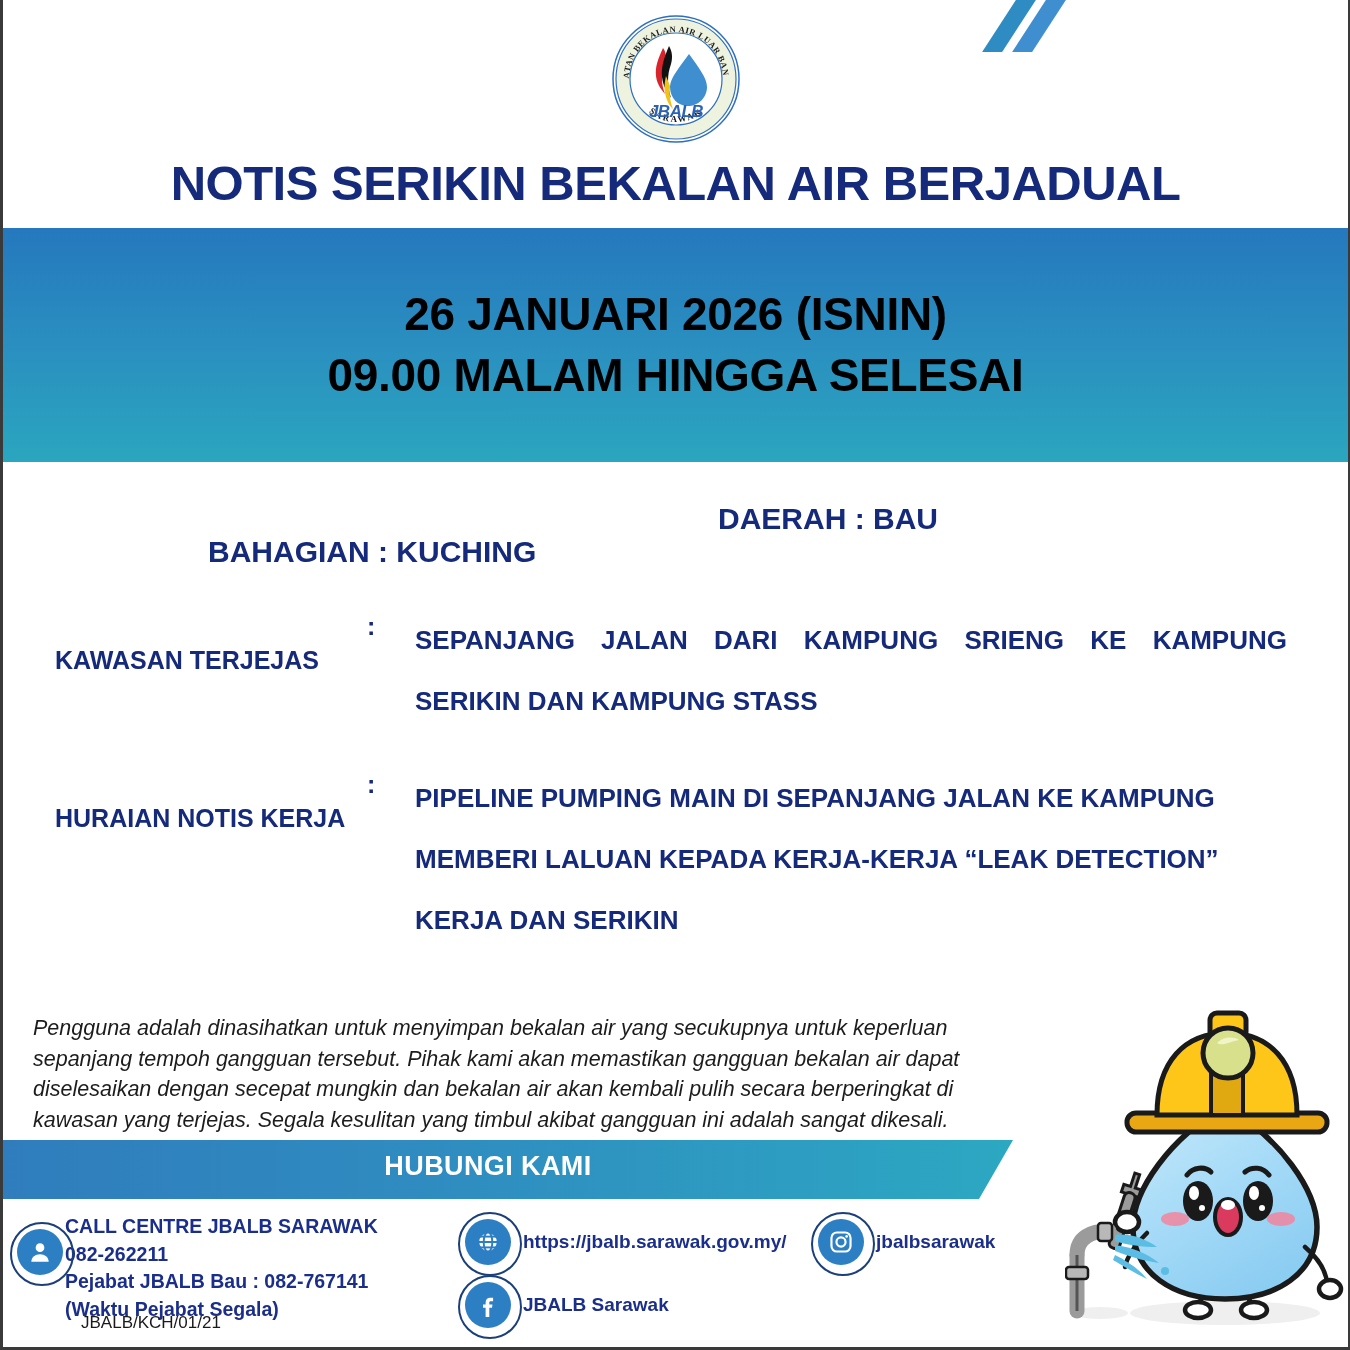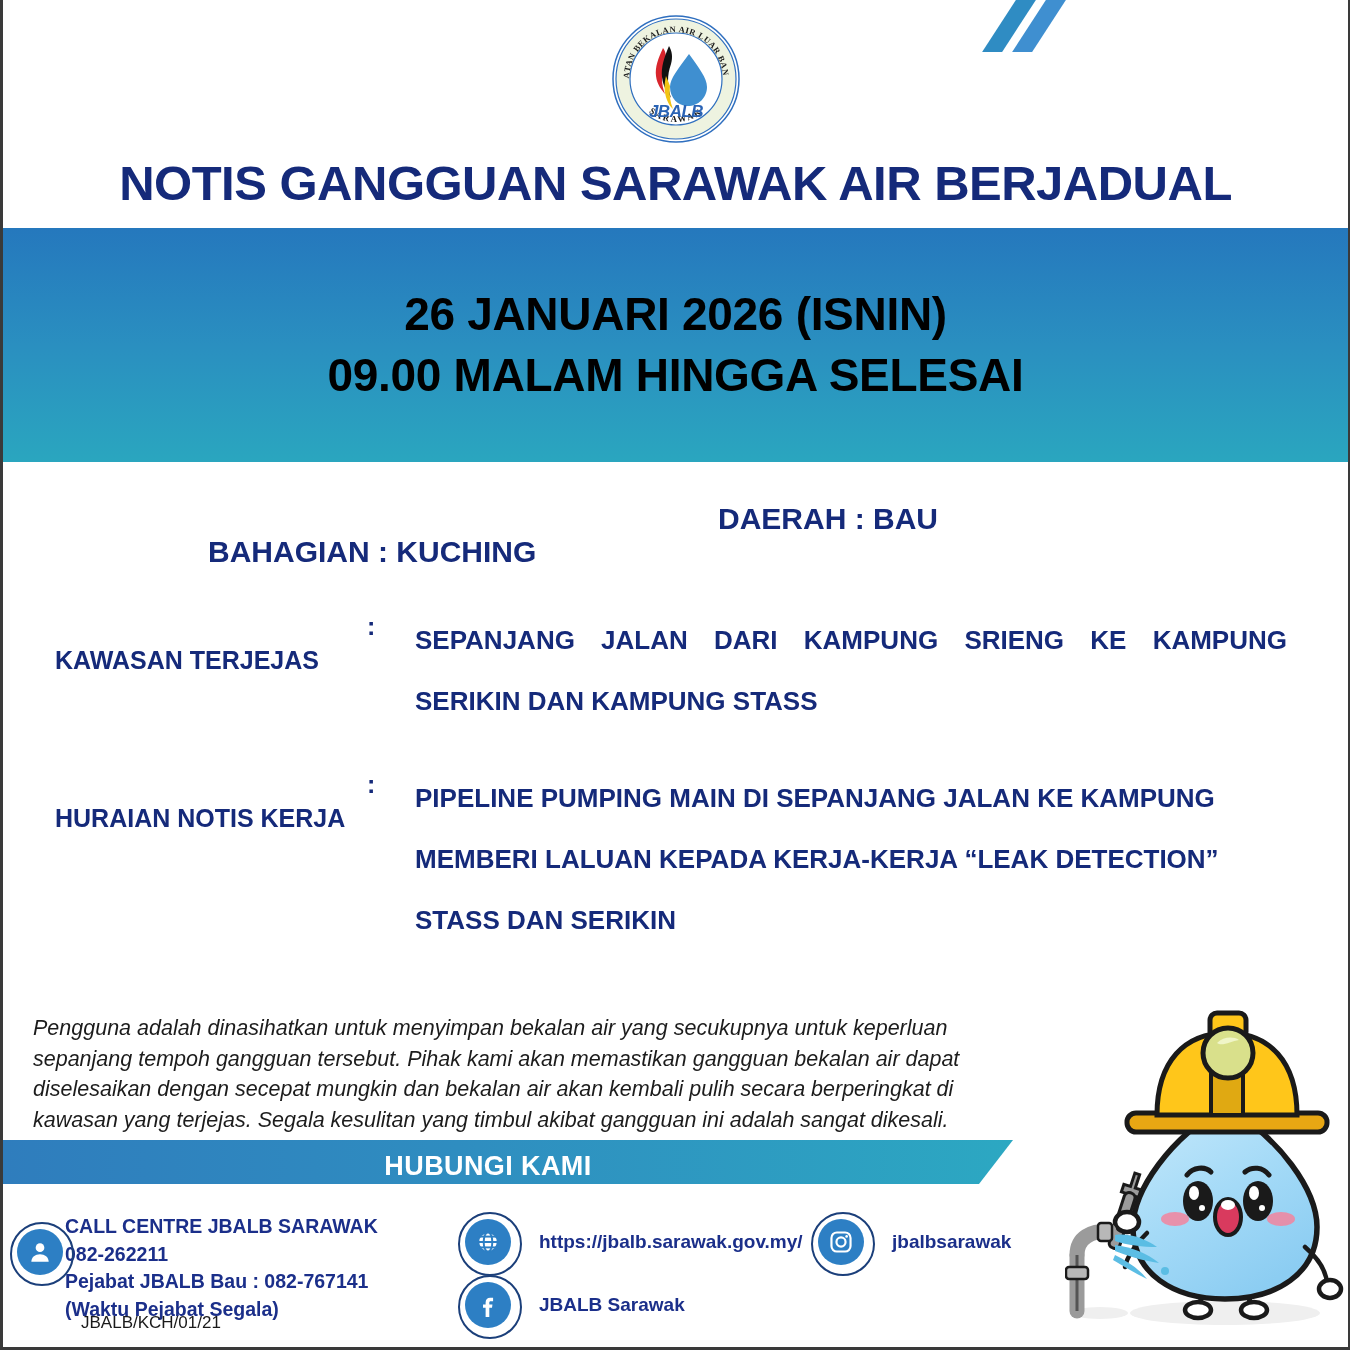--- a/index.html
+++ b/index.html
@@ -148,21 +148,21 @@
     text-align: left;
     font-family: "Liberation Sans", sans-serif;
   }
 
   
   #contact-banner {
     position: absolute;
     top: 1140px;
     left: 0;
     width: 1010px;
-    height: 44px;
+    height: 59px;
     padding-left: 16px;
   }
   #contact-banner .bar {
     position: absolute;
     inset: 0;
     background: linear-gradient(90deg, #2f7dbd 0%, #2f8dc0 45%, #2ca8c2 100%);
     clip-path: polygon(0 0, 100% 0, calc(100% - 34px) 100%, 0 100%);
   }
   #contact-banner-label {
     position: absolute;
@@ -229,21 +229,21 @@
     left: 78px;
     font-size: 17px;
     color: #1a1a1a;
     font-weight: normal;
   }
 
   .link-row {
     position: absolute;
     display: flex;
     align-items: center;
-    gap: 28px;
+    gap: 12px;
   }
   #web-row { top: 1219px; left: 462px; }
   #fb-row { top: 1282px; left: 462px; }
   #ig-row { top: 1219px; left: 815px; }
   .link-text {
     font-size: 19px;
     font-weight: bold;
     color: #1b2f8a;
     white-space: nowrap;
   }
@@ -279,21 +279,21 @@
         <textPath href="#arcBot" startOffset="50%" text-anchor="middle">SARAWAK</textPath>
       </text>
       <path d="M 52,34 C 47,45 44,53 45,62 C 46,71 51,76 54,80 C 50,70 50,60 54,50 C 56,44 55,38 52,34 Z" fill="#d8252c"></path>
       <path d="M 58,32 C 53,44 50,53 51,63 C 52,73 57,79 60,84 C 56,72 56,61 60,50 C 62,43 61,37 58,32 Z" fill="#111111"></path>
       <path d="M 55,62 C 53,70 53,78 56,86 C 58,91 60,93 62,95 C 59,88 58,80 59,72 Z" fill="#f2c313"></path>
       <path d="M 78,40 C 88,54 96,64 96,73 C 96,84 87,92 77,92 C 67,92 59,84 59,73 C 59,64 68,54 78,40 Z" fill="#3f8fd0"></path>
       <text x="65" y="103" font-size="17" font-weight="bold" font-style="italic" fill="#2a63b5" text-anchor="middle" font-family="Liberation Sans, sans-serif" letter-spacing="-0.5">JBALB</text>
     </svg>
   </div>
 
-  <div id="main-title">NOTIS GANGGUAN SARAWAK AIR BERJADUAL</div>
+  <div id="main-title">NOTIS SERIKIN BEKALAN AIR BERJADUAL</div>
 
   <div id="date-banner">
     <div class="date-line">26 JANUARI 2026 (ISNIN)</div>
     <div class="date-line">09.00 MALAM HINGGA SELESAI</div>
   </div>
 
   <div id="region-row">
     <div id="bahagian">BAHAGIAN : KUCHING</div>
     <div id="daerah">DAERAH : BAU</div>
   </div>
@@ -306,21 +306,21 @@
       <div class="plain-line">SERIKIN DAN KAMPUNG STASS</div>
     </div>
   </div>
 
   <div class="detail-row" id="row-huraian">
     <div class="detail-label">HURAIAN NOTIS KERJA</div>
     <div class="detail-colon">:</div>
     <div class="detail-value">
       <div class="plain-line">PIPELINE PUMPING MAIN DI SEPANJANG JALAN KE KAMPUNG</div>
       <div class="plain-line">MEMBERI LALUAN KEPADA KERJA-KERJA “LEAK DETECTION”</div>
-      <div class="plain-line">STASS DAN SERIKIN</div>
+      <div class="plain-line">KERJA DAN SERIKIN</div>
     </div>
   </div>
 
   <div id="advisory">Pengguna adalah dinasihatkan untuk menyimpan bekalan air yang secukupnya untuk keperluan sepanjang tempoh gangguan tersebut. Pihak kami akan memastikan gangguan bekalan air dapat diselesaikan dengan secepat mungkin dan bekalan air akan kembali pulih secara berperingkat di kawasan yang terjejas. Segala kesulitan yang timbul akibat gangguan ini adalah sangat dikesali.</div>
 
   <div id="contact-banner">
     <div class="bar"></div>
     <div id="contact-banner-label">HUBUNGI KAMI</div>
   </div>
   <div class="slash" id="slash-1"></div>

